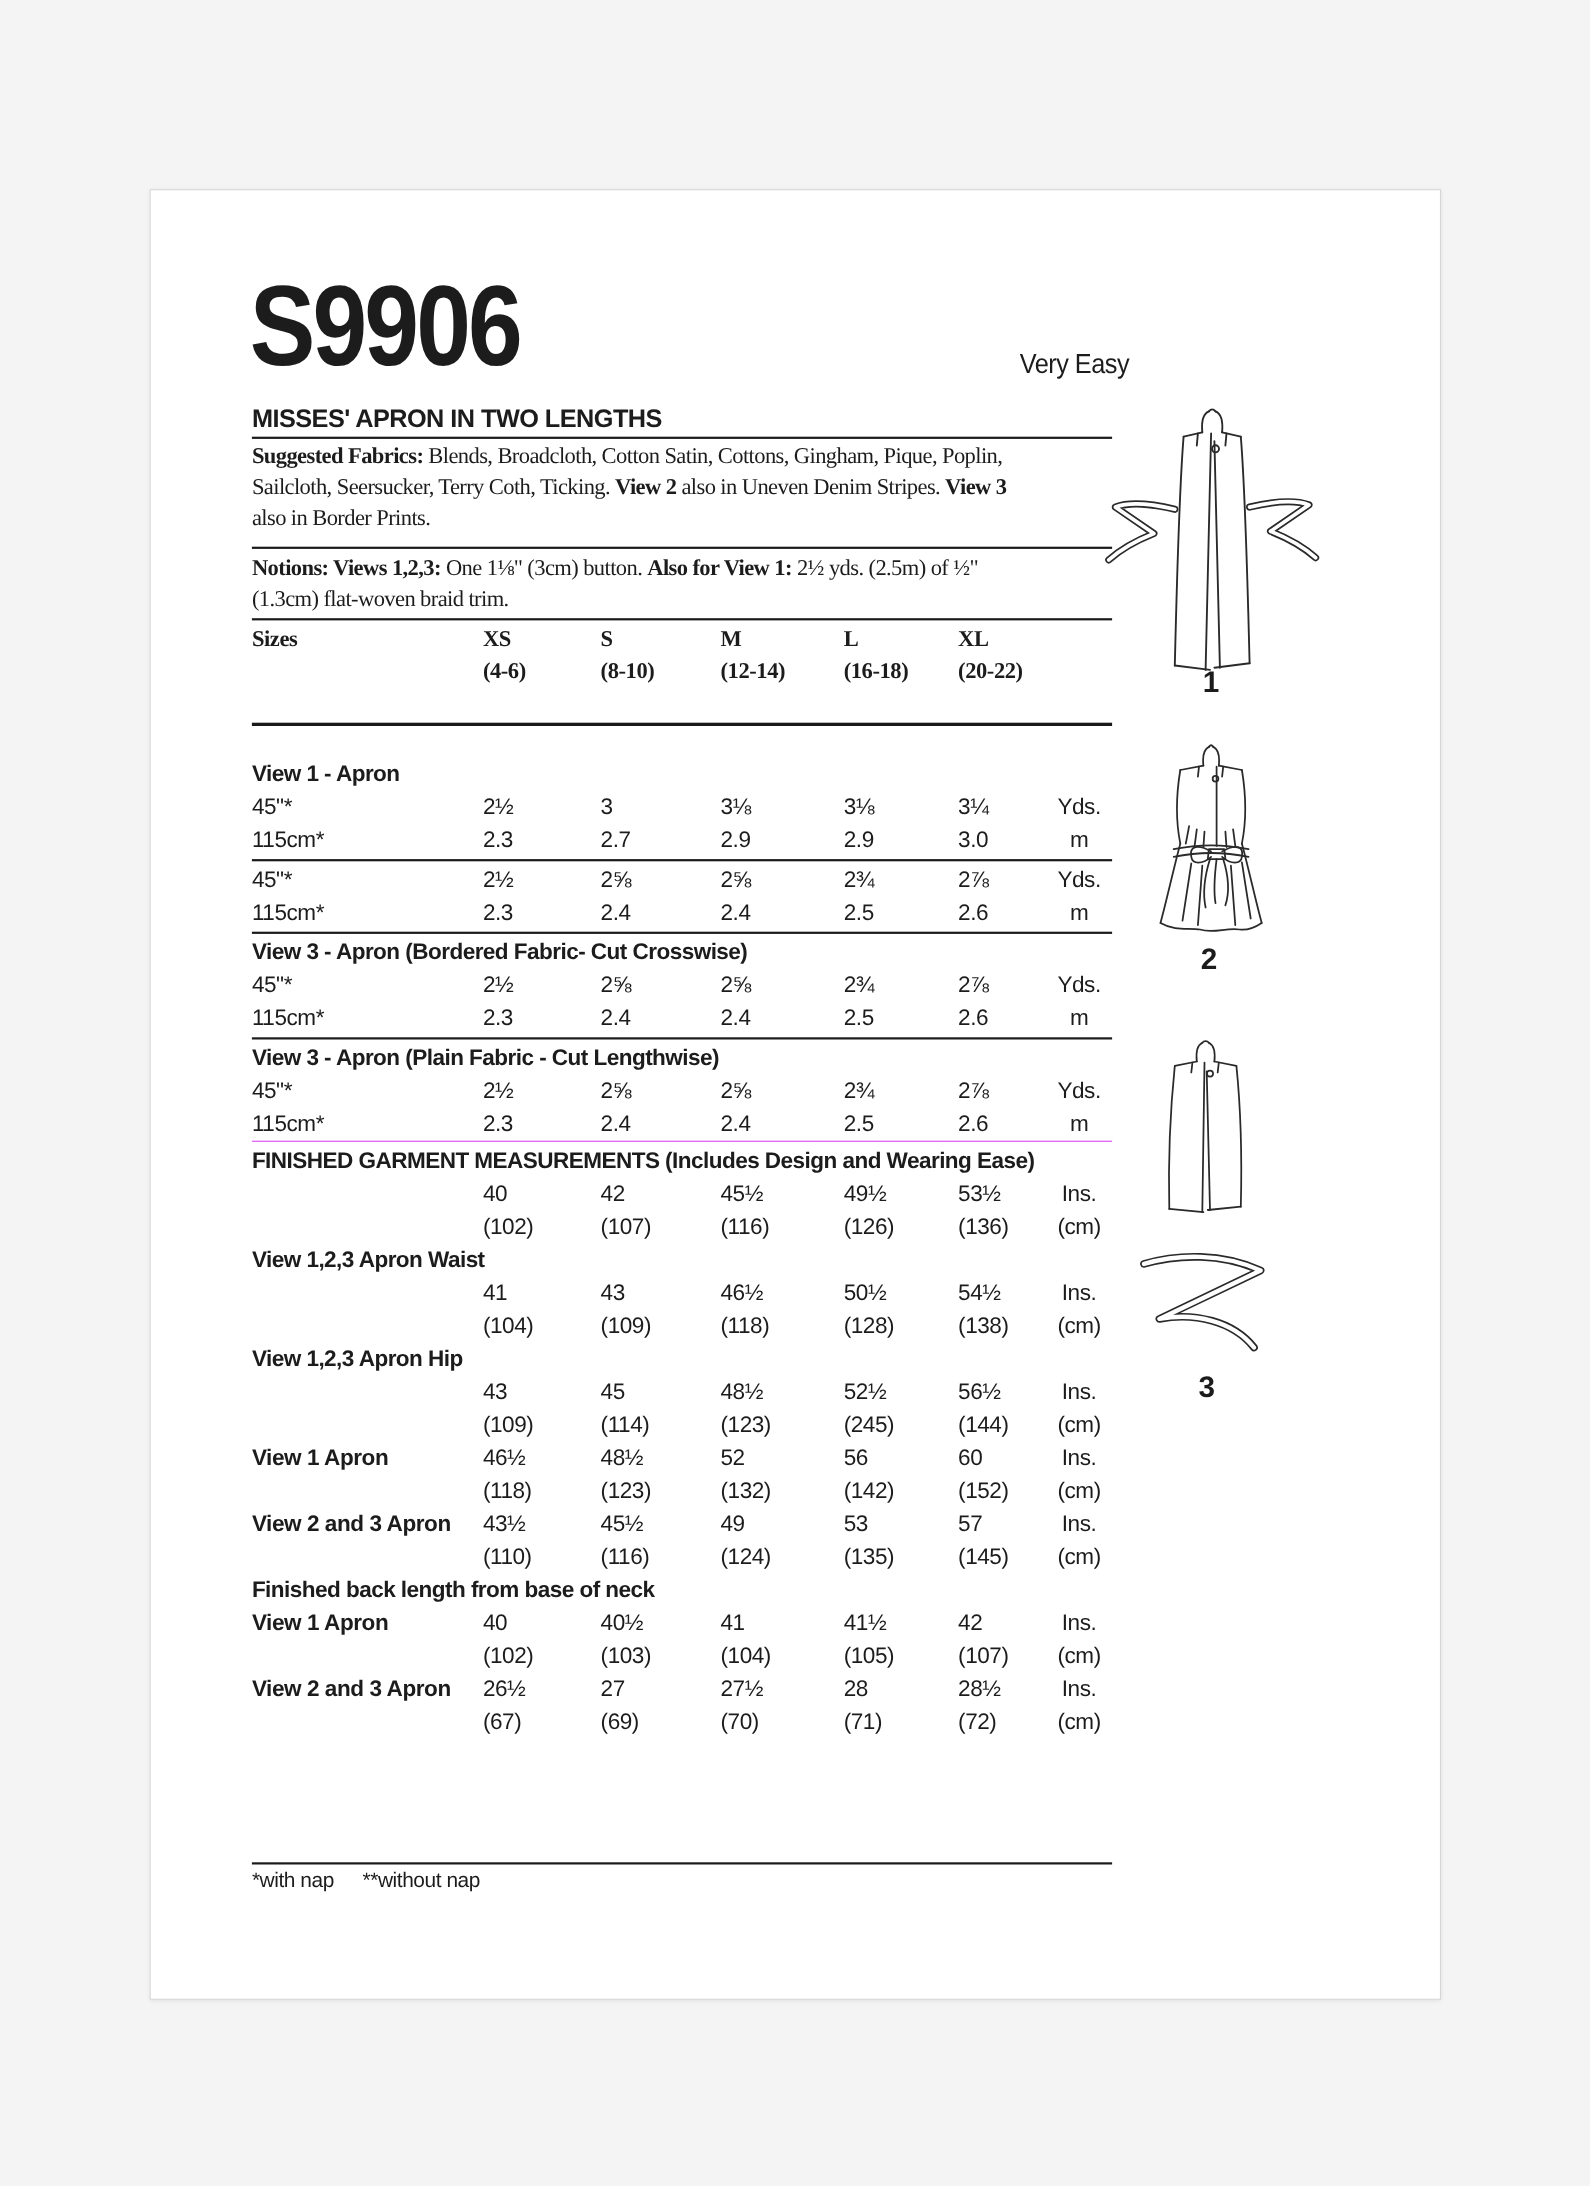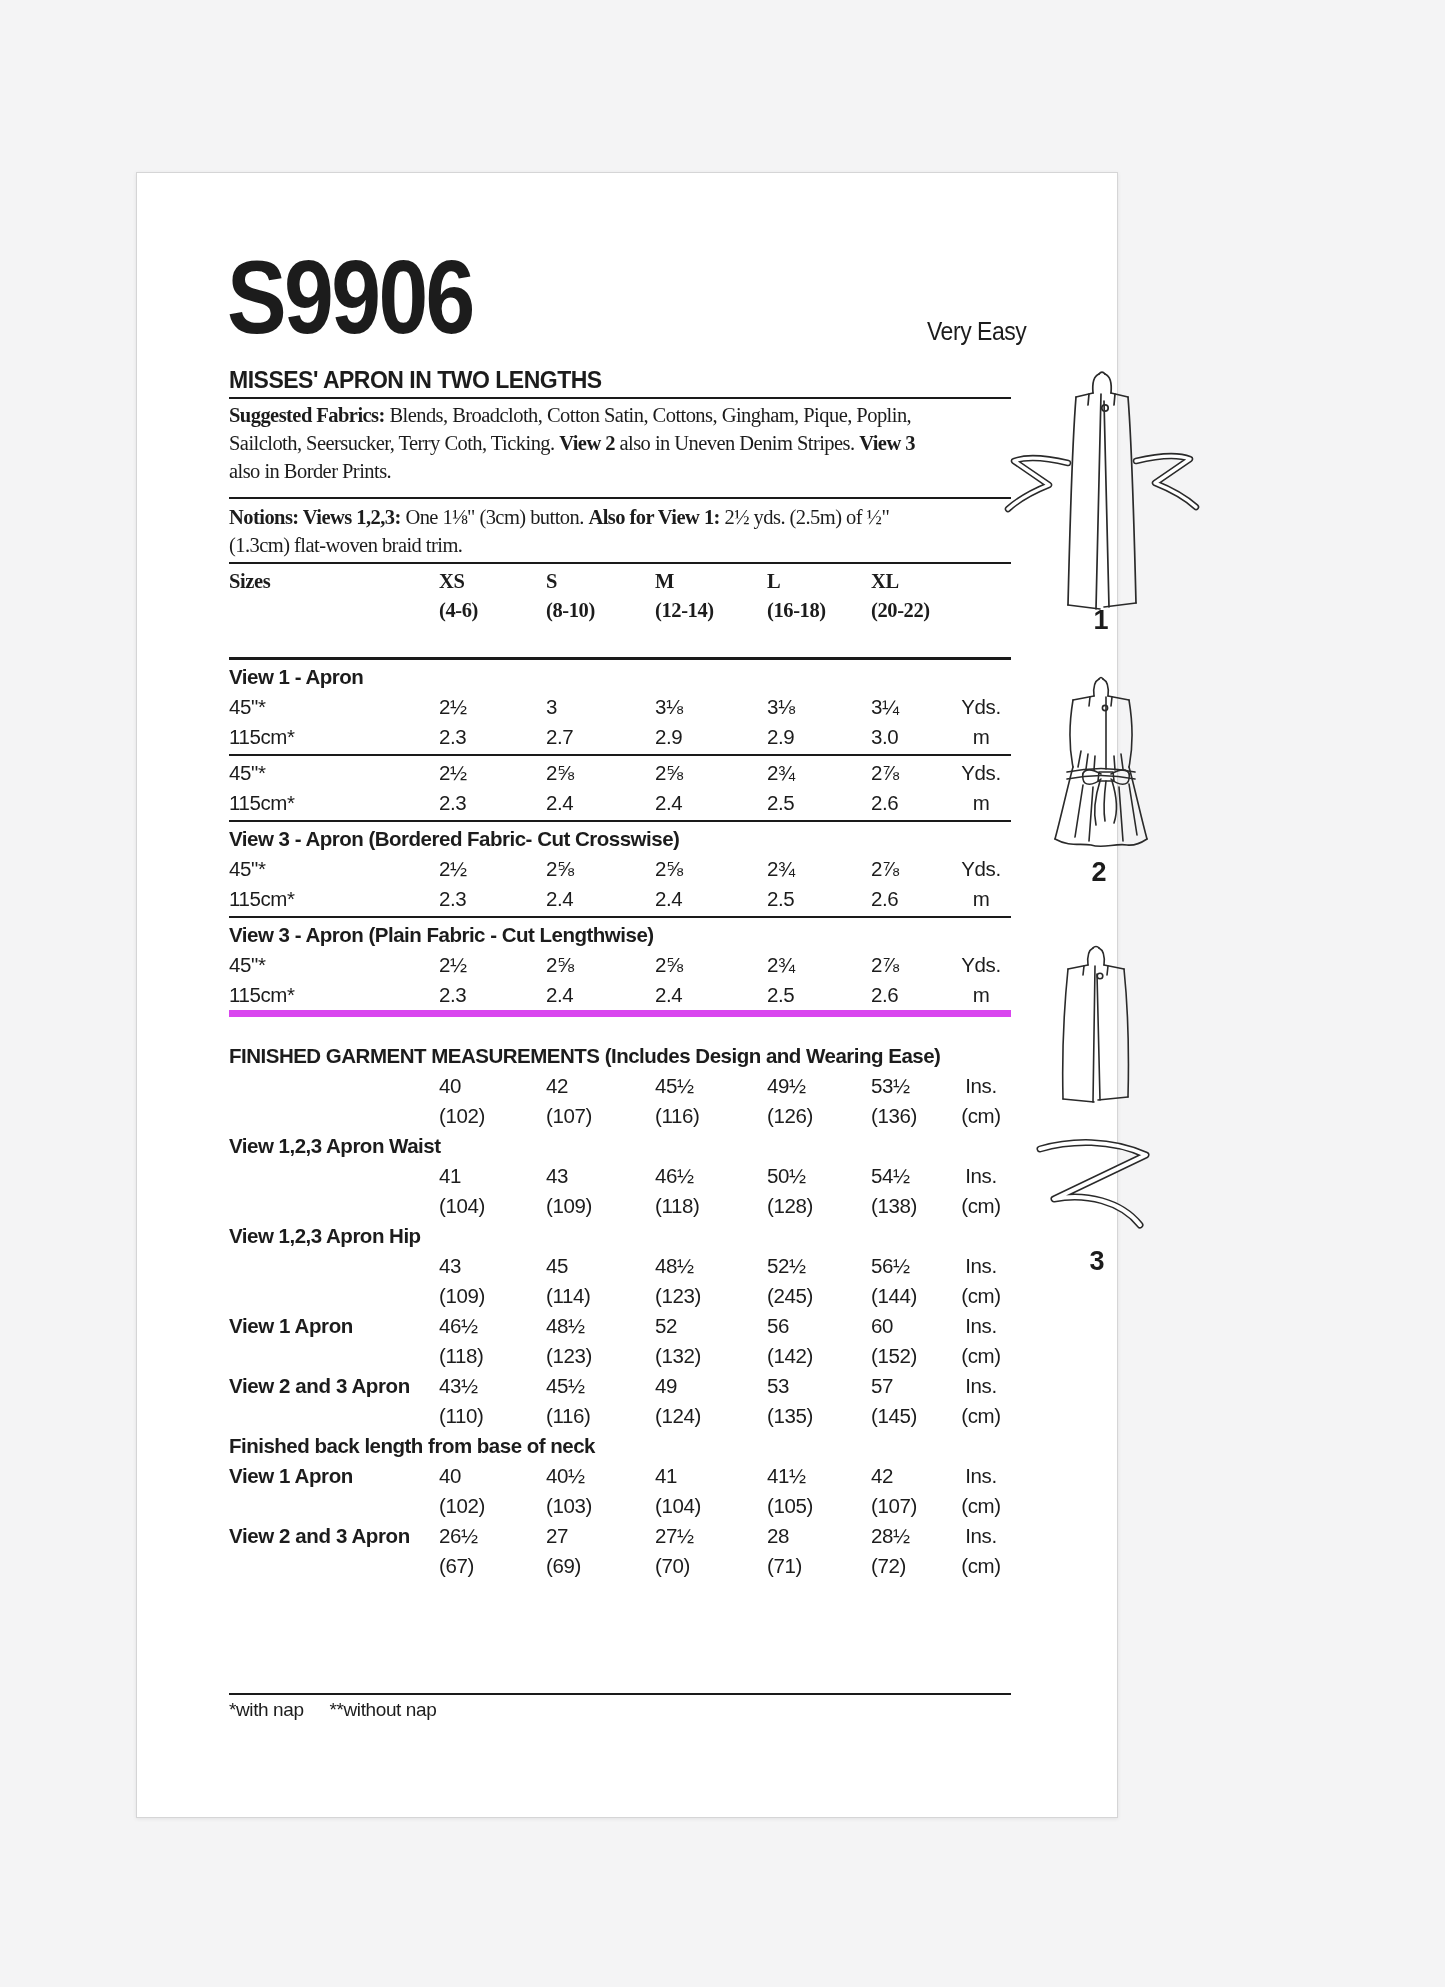--- a/index.html
+++ b/index.html
@@ -4,21 +4,21 @@
 <style>
   * { margin:0; padding:0; box-sizing:border-box; }
   html,body { width:1445px; height:1987px; }
   body {
     background:#f4f4f5;
     font-family:"Liberation Sans","DejaVu Sans",sans-serif;
     color:#1c1c1c;
     position:relative;
   }
   .page {
-    position:absolute; left:136px; top:172px; width:982px; height:1646px;
+    position:absolute; left:136px; top:172px; width:1174px; height:1646px;
     background:#ffffff; border:1px solid #d5d5d6;
     box-shadow:0 1px 4px rgba(0,0,0,0.08);
   }
   .abs { position:absolute; }
   .pattern-number {
     left:90px; top:72px; font-size:104px; font-weight:700; letter-spacing:-3px;
     transform:scaleX(0.86); transform-origin:left top; line-height:1;
   }
   .difficulty {
     left:790px; top:144px; font-size:25px; font-weight:400; letter-spacing:-0.5px;
@@ -91,21 +91,21 @@
       <span>(4-6)</span>
       <span>(8-10)</span>
       <span>(12-14)</span>
       <span>(16-18)</span>
       <span>(20-22)</span>
       <span class="cu"></span>
     </div>
   </div>
   <div class="abs rule thick" style="top:484px;"></div>
 
-  <div class="abs yardage-block" style="border-bottom:7px solid #d946ef;">
+  <div class="abs yardage-block" style="border-bottom:1px solid #d946ef;margin-top:27px;">
 
     <div class="ysec">
       <div class="sect-title">View 1 - Apron</div>
       <div class="trow">
         <span>45"*</span>
         <span>2½</span>
         <span>3</span>
         <span>3⅛</span>
         <span>3⅛</span>
         <span>3¼</span>

